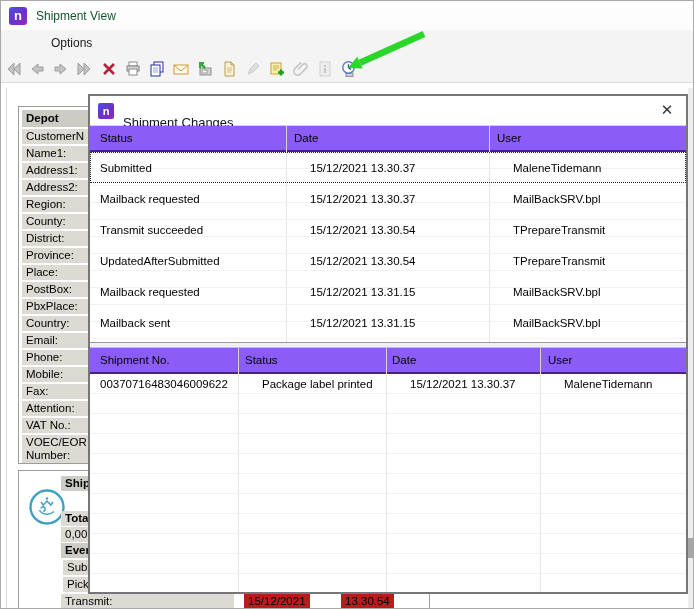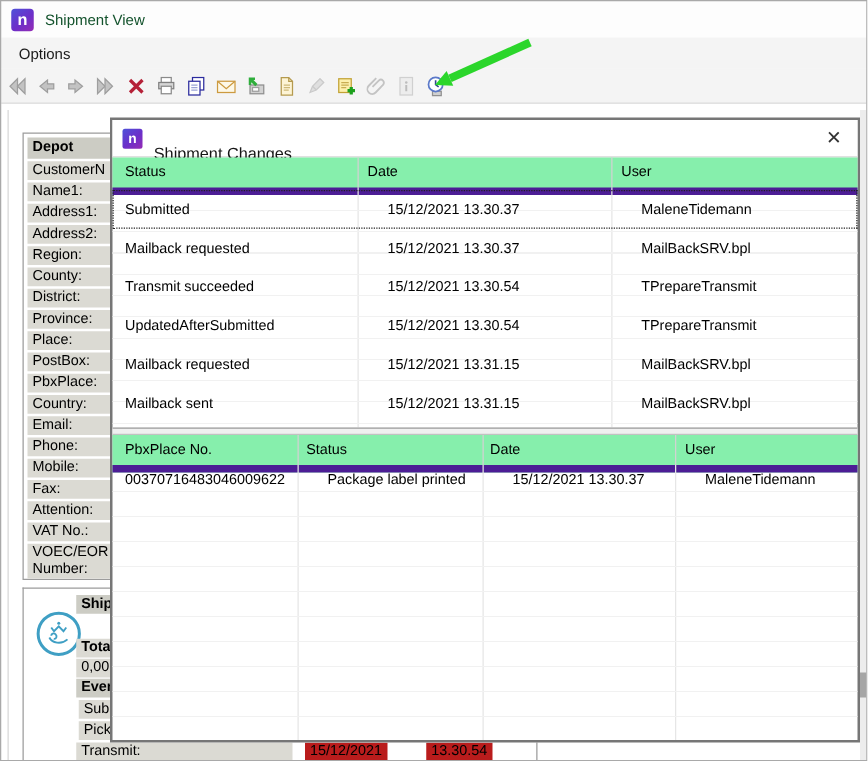--- a/index.html
+++ b/index.html
@@ -14,21 +14,21 @@
 
   
   .titlebar{position:absolute;left:1px;top:1px;right:1px;height:29px;background:#fdfdfd;
     display:flex;align-items:center;padding-left:8px;gap:9px;}
   .app-logo{width:18px;height:18px;border-radius:3px;flex:0 0 auto;
     background:linear-gradient(140deg,#4e52d9 0%,#6c2fc9 55%,#952bb4 100%);
     display:flex;align-items:center;justify-content:center;
     color:#fff;font-weight:bold;font-size:13px;line-height:1;}
   .window-title{font-size:12px;color:#14532d;}
   .menubar{position:absolute;left:1px;top:30px;right:1px;height:25px;background:#f4f4f4;
-    display:flex;align-items:center;}
+    display:flex;align-items:center;padding-left:36px;}
   .menu-item{font-size:12px;color:#1a1a1a;padding:0 10px 0 14px;height:100%;display:flex;align-items:center;}
   .toolbar{position:absolute;left:1px;top:55px;right:1px;height:27px;background:#f4f4f4;
     border-bottom:1px solid #dcdcdc;display:flex;align-items:center;padding-left:3px;gap:6px;}
   .tbtn{width:18px;height:18px;display:flex;align-items:center;justify-content:center;flex:0 0 auto;}
   .tbtn svg{display:block;}
   .dim{opacity:.55;}
 
   .left-splitline{position:absolute;left:6px;top:88px;bottom:0;width:1px;background:#d7d7d7;}
 
   
@@ -62,21 +62,21 @@
   .dlg-titlebar{position:absolute;left:0;top:0;right:0;height:30px;background:#fff;
     display:flex;align-items:center;padding-left:8px;gap:9px;border-bottom:1px solid #d6d6d6;box-sizing:border-box;}
   .dlg-logo{width:16px;height:16px;border-radius:2px;
     background:linear-gradient(140deg,#4e52d9 0%,#6c2fc9 55%,#952bb4 100%);
     display:flex;align-items:center;justify-content:center;color:#fff;font-weight:bold;font-size:11px;}
   .dlg-title{font-size:13px;color:#151515;margin-top:23px;}
   .dlg-close{position:absolute;right:6px;top:0;width:26px;height:28px;display:flex;align-items:center;
     justify-content:center;font-size:15px;color:#333;}
 
   .grid{position:absolute;left:0;right:0;}
-  .grid-header{position:absolute;left:0;right:0;top:0;height:24px;border-bottom:6px solid #4c1d95;background:#86efac;}
+  .grid-header{position:absolute;left:0;right:0;top:0;height:24px;border-bottom:2px solid #4c1d95;background:#8b5cf6;}
   .ghcell{position:absolute;top:0;height:24px;line-height:24px;font-size:11.5px;color:#000;white-space:nowrap;}
   .colsep{position:absolute;top:0;bottom:0;width:1px;background:#e6e6e6;}
   .hsep{position:absolute;top:0;height:24px;width:1px;background:#d2d2d2;}
 
   .status-grid{top:30px;height:216px;}
   .status-rows{position:absolute;left:0;right:0;top:26px;height:190px;
     background:repeating-linear-gradient(to bottom,transparent 0 16px,#f1f1f1 16px 17px);}
   .trow{display:grid;height:31px;align-items:center;}
   .status-row{grid-template-columns:196px 203px 1fr;}
   .status-rows .trow:first-child{outline:1px dotted #222;outline-offset:-1px;}
@@ -308,21 +308,21 @@
           <span class="cell">15/12/2021 13.31.15</span>
           <span class="cell">MailBackSRV.bpl</span>
         </div>
       </div>
   </div>
 
   <div class="splitter"></div>
 
   <div class="grid pkg-grid">
     <div class="grid-header">
-      <span class="ghcell" style="left:10px">PbxPlace No.</span>
+      <span class="ghcell" style="left:10px">Shipment No.</span>
       <span class="ghcell" style="left:155px">Status</span>
       <span class="ghcell" style="left:302px">Date</span>
       <span class="ghcell" style="left:458px">User</span>
       <span class="hsep" style="left:148px"></span>
       <span class="hsep" style="left:296px"></span>
       <span class="hsep" style="left:450px"></span>
     </div>
     <div class="colsep" style="left:148px;top:24px"></div>
     <div class="colsep" style="left:296px;top:24px"></div>
     <div class="colsep" style="left:450px;top:24px"></div>

